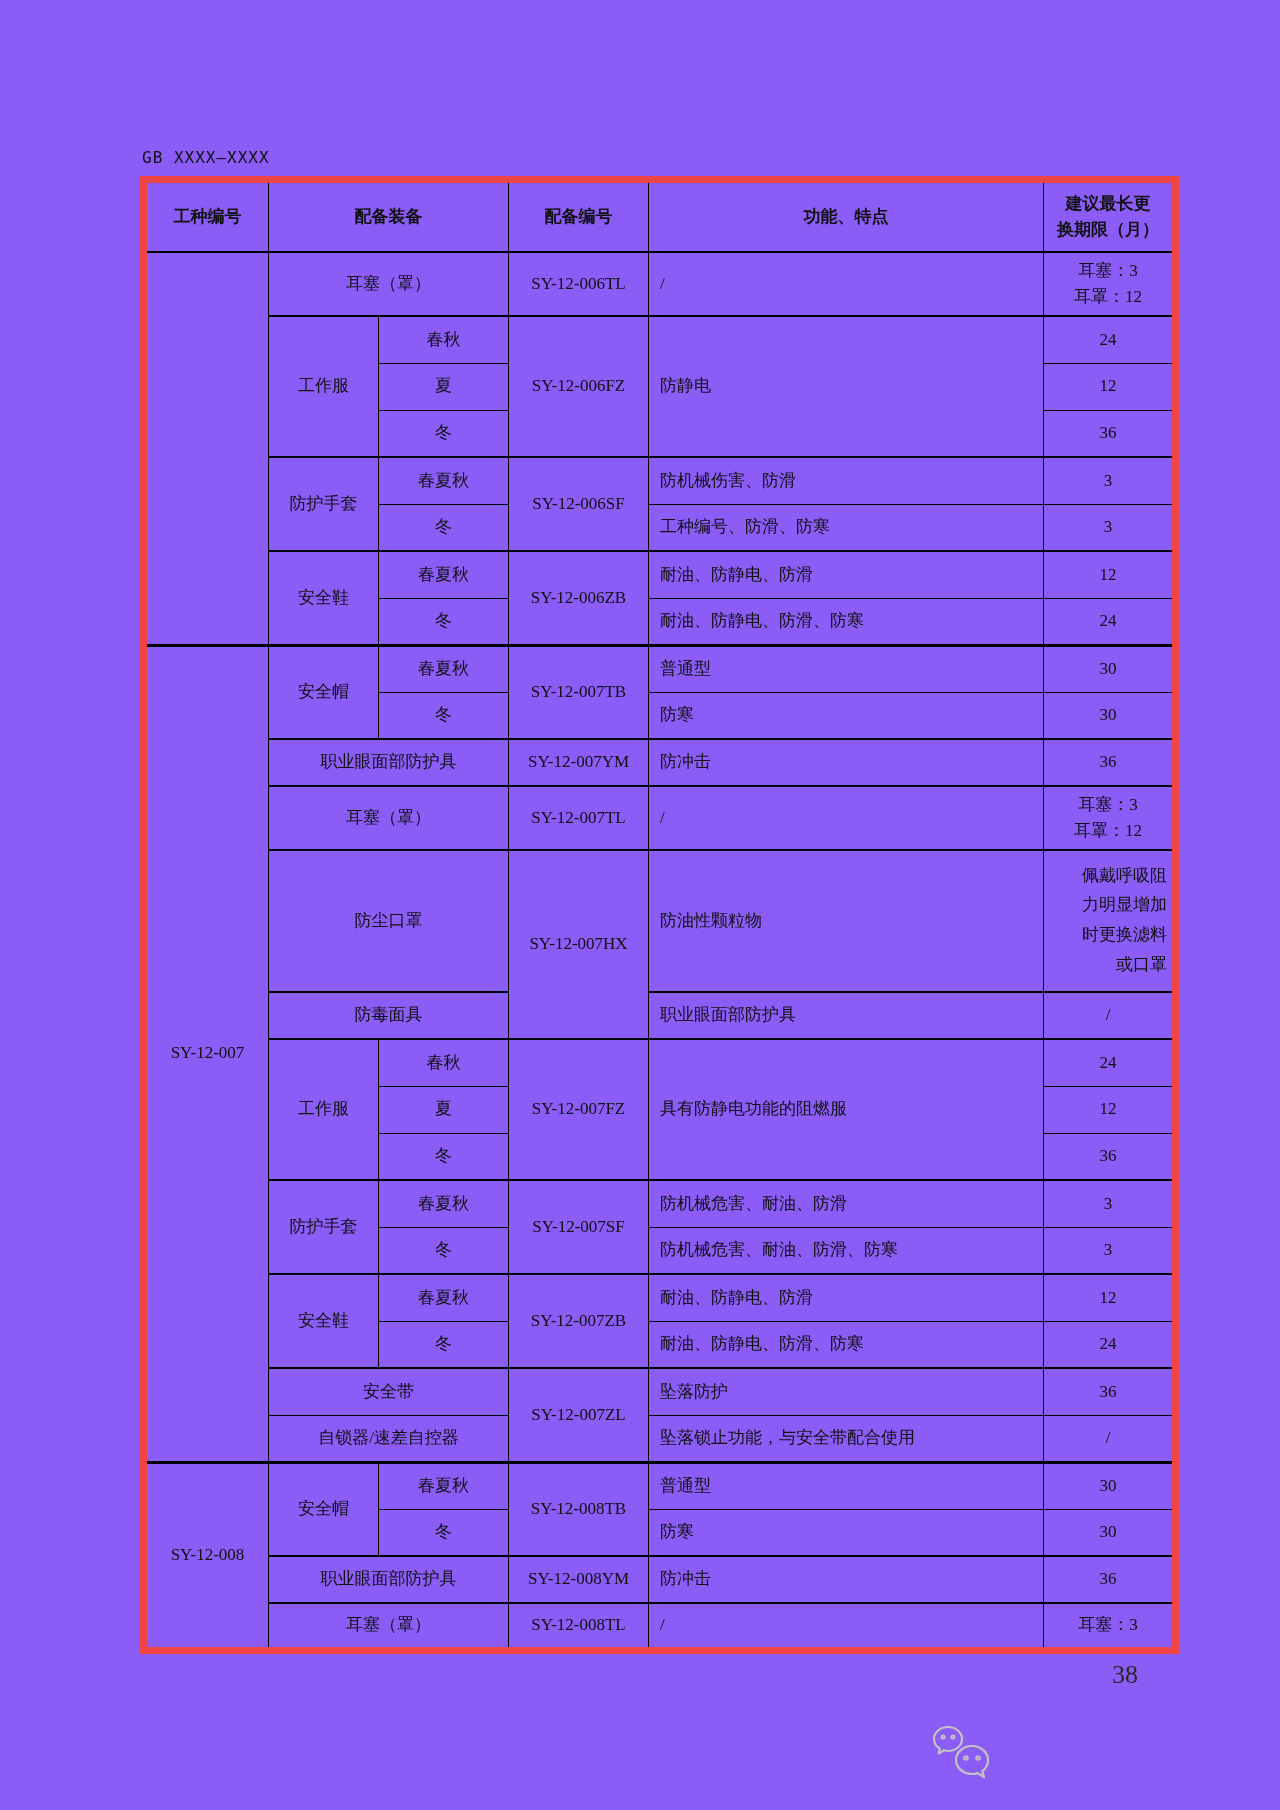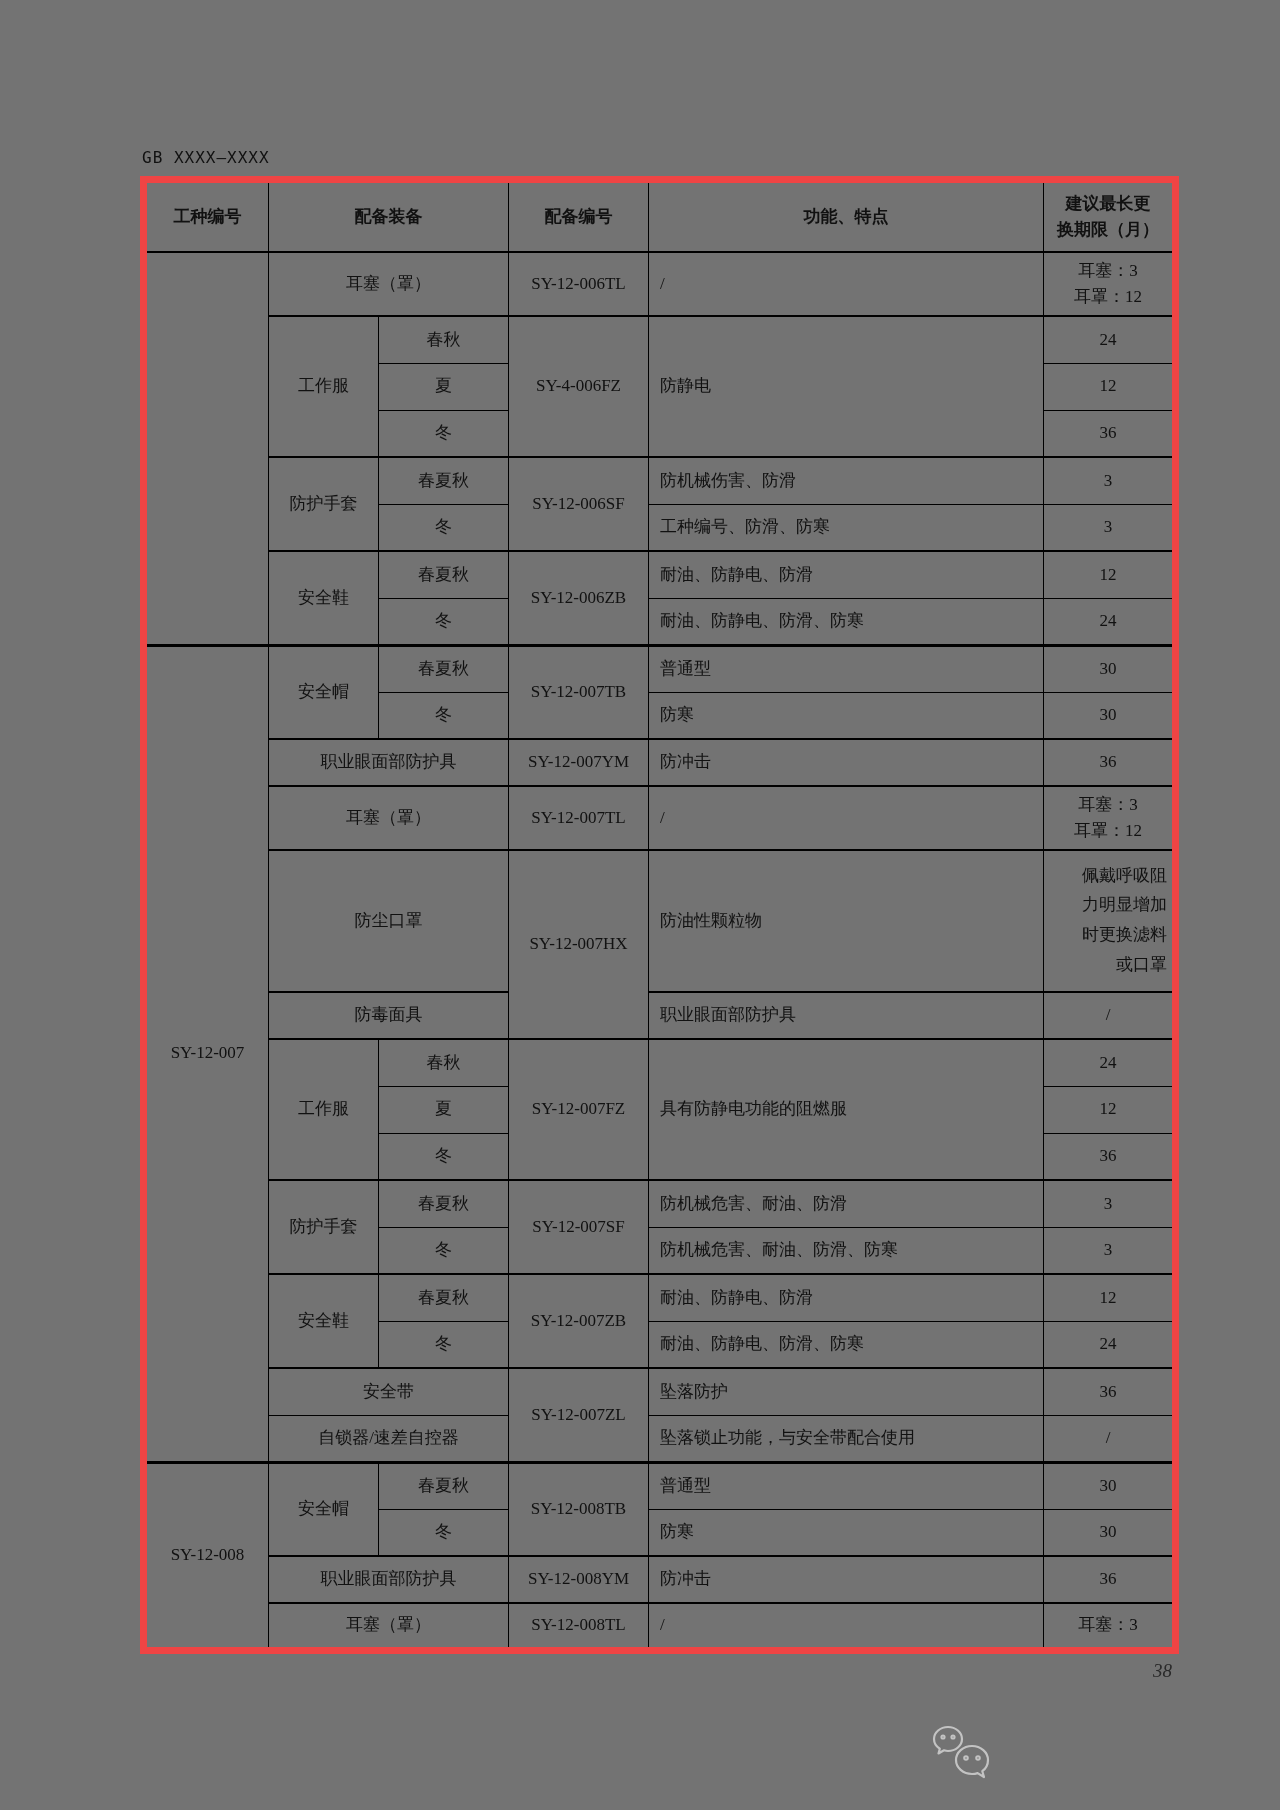--- a/index.html
+++ b/index.html
@@ -1,17 +1,17 @@
 <!DOCTYPE html>
 <html><head>
 <meta charset="utf-8">
 <style>
   html,body { margin:0; padding:0; background:#ffffff; }
   .page {
-    position:relative; width:1280px; height:1810px; background:#737373;
+    position:relative; width:1280px; height:1810px; background:#8b5cf6;
     font-family:"Liberation Serif","DejaVu Serif",serif; color:#000;
     overflow:hidden;
   }
   .gb-label {
     position:absolute; left:142px; top:148px;
     font-family:"DejaVu Sans Mono","Liberation Mono",monospace;
     font-size:16px; letter-spacing:1px; color:#111;
   }
   table.ppe-table {
     position:absolute; left:140px; top:176px; width:1032px;
@@ -27,21 +27,21 @@
   .ppe-table thead th { font-weight:bold; height:64px; border-bottom:2px solid #000; font-size:17px; }
   .ppe-table tbody tr { height:47px; }
   .ppe-table tbody tr.tall  { height:64px; }
   .ppe-table tbody tr.xtall { height:142px; }
   .ppe-table tbody tr.group td   { border-top:2px solid #000; }
   .ppe-table tbody tr.section td { border-top:3px solid #000; }
   .ppe-table td.func { text-align:left; padding-left:11px; }
   .ppe-table td.period-long { text-align:right; padding-left:9px; line-height:1.75;font-family:Liberation Mono, monospace; }
   .page-number {
     position:absolute; left:1112px; top:1660px; width:60px;
-    font-size:19px; color:#2a2a2a; text-align:right;font-style:italic;
+    font-size:26px; color:#2a2a2a; text-align:left;
   }
   .watermark {
     position:absolute; left:932px; top:1722px; height:60px;
     display:flex; align-items:center; gap:10px;
   }
   .watermark .wm-text {
     font-family:"Liberation Sans","DejaVu Sans",sans-serif;
     font-size:32px; font-weight:bold; color:#e3e3e3;
     text-shadow:-1px -1px 0 #9c9c9c, 1px 1px 0 #ffffff;
     letter-spacing:1px; white-space:nowrap;
@@ -78,21 +78,21 @@
           <td rowspan="8" class="label"></td>
           <td colspan="2" class="eq">耳塞（罩）</td>
           <td class="code">SY-12-006TL</td>
           <td class="func">/</td>
           <td class="period">耳塞：3
 耳罩：12</td>
         </tr>
         <tr class="group">
           <td rowspan="3" class="eq">工作服</td>
           <td class="season">春秋</td>
-          <td rowspan="3" class="code">SY-4-006FZ</td>
+          <td rowspan="3" class="code">SY-12-006FZ</td>
           <td rowspan="3" class="func">防静电</td>
           <td class="period">24</td>
         </tr>
         <tr class="">
           <td class="season">夏</td>
           <td class="period">12</td>
         </tr>
         <tr class="">
           <td class="season">冬</td>
           <td class="period">36</td>

